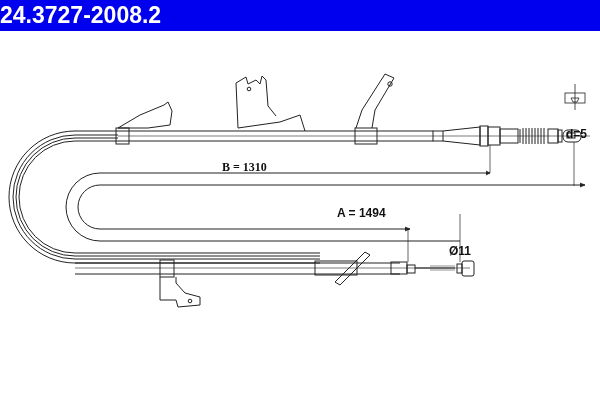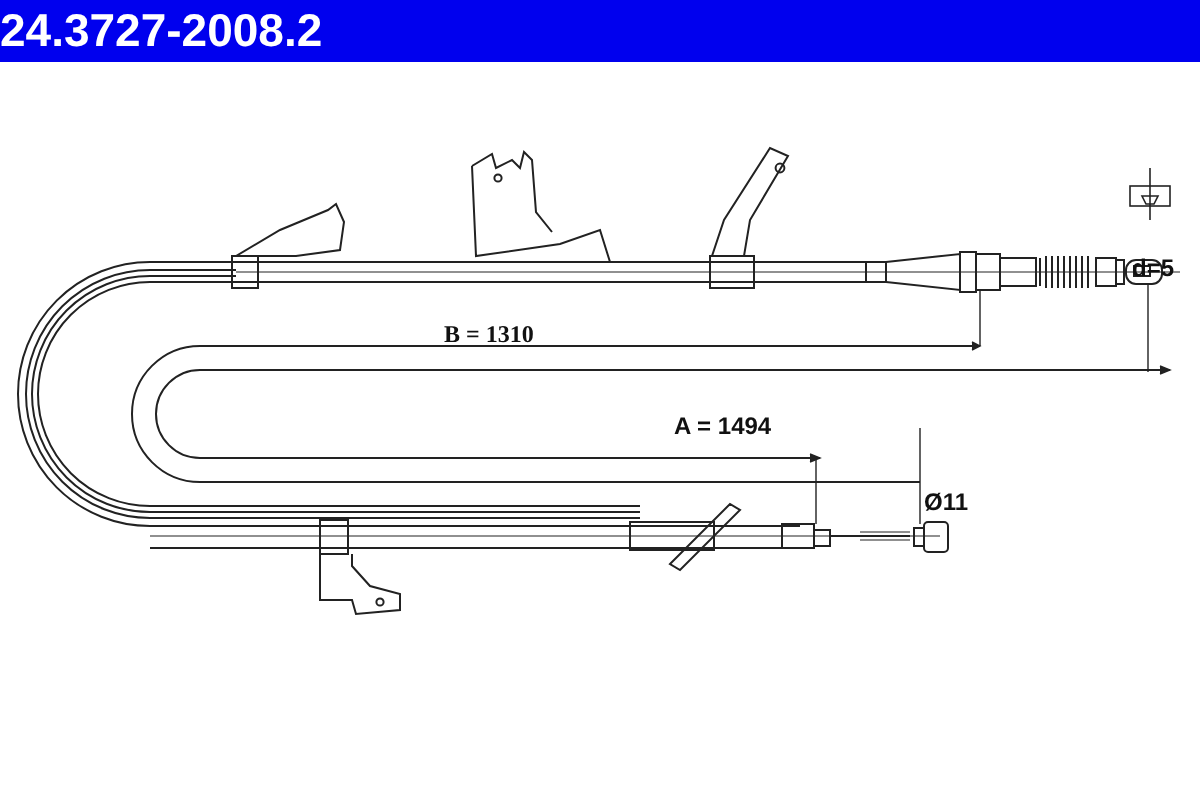--- a/index.html
+++ b/index.html
@@ -93,13 +93,13 @@
   <g stroke-width="0.8">
     <rect x="565" y="93" width="20" height="10"></rect>
     <line x1="575" y1="84" x2="575" y2="110"></line>
     <path d="M571 98 L579 98 L577 102 L573 102 Z"></path>
   </g>
 </svg>
 
 <div class="lbl" style="left:222px; top:160px;font-family:Liberation Serif, serif;">B = 1310</div>
 <div class="lbl" style="left:309px; top:206px;margin-left:28px;">A = 1494</div>
 <div class="lbl" style="left:566px; top:127px;">d=5</div>
-<div class="lbl" style="left:462px; top:244px;">Ø11</div>
+<div class="lbl" style="left:449px; top:244px;">Ø11</div>
 
 </body></html>

